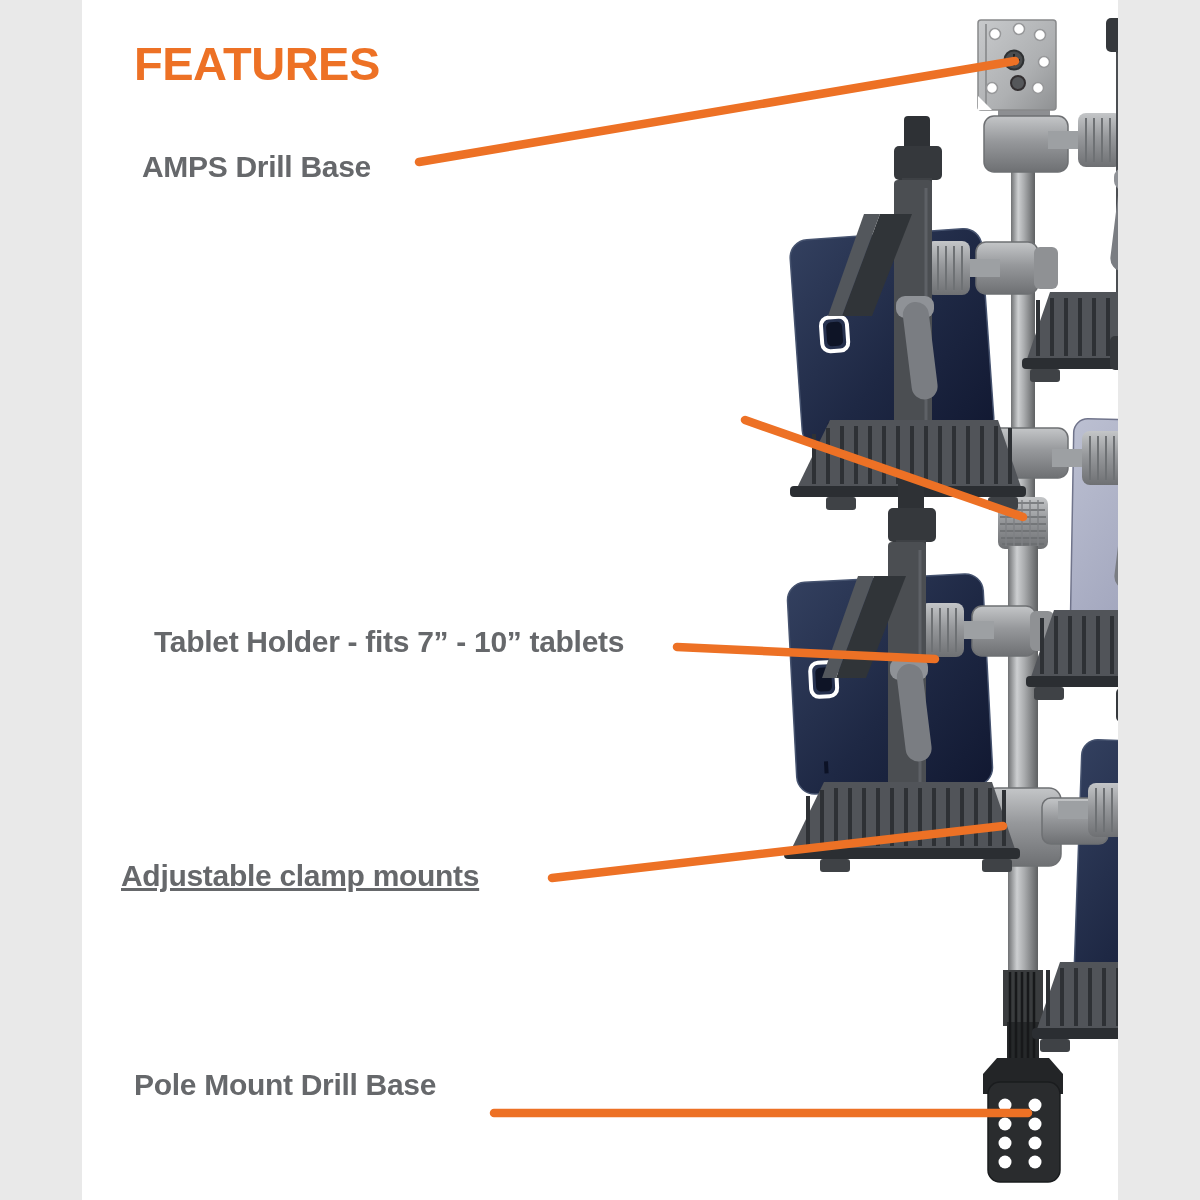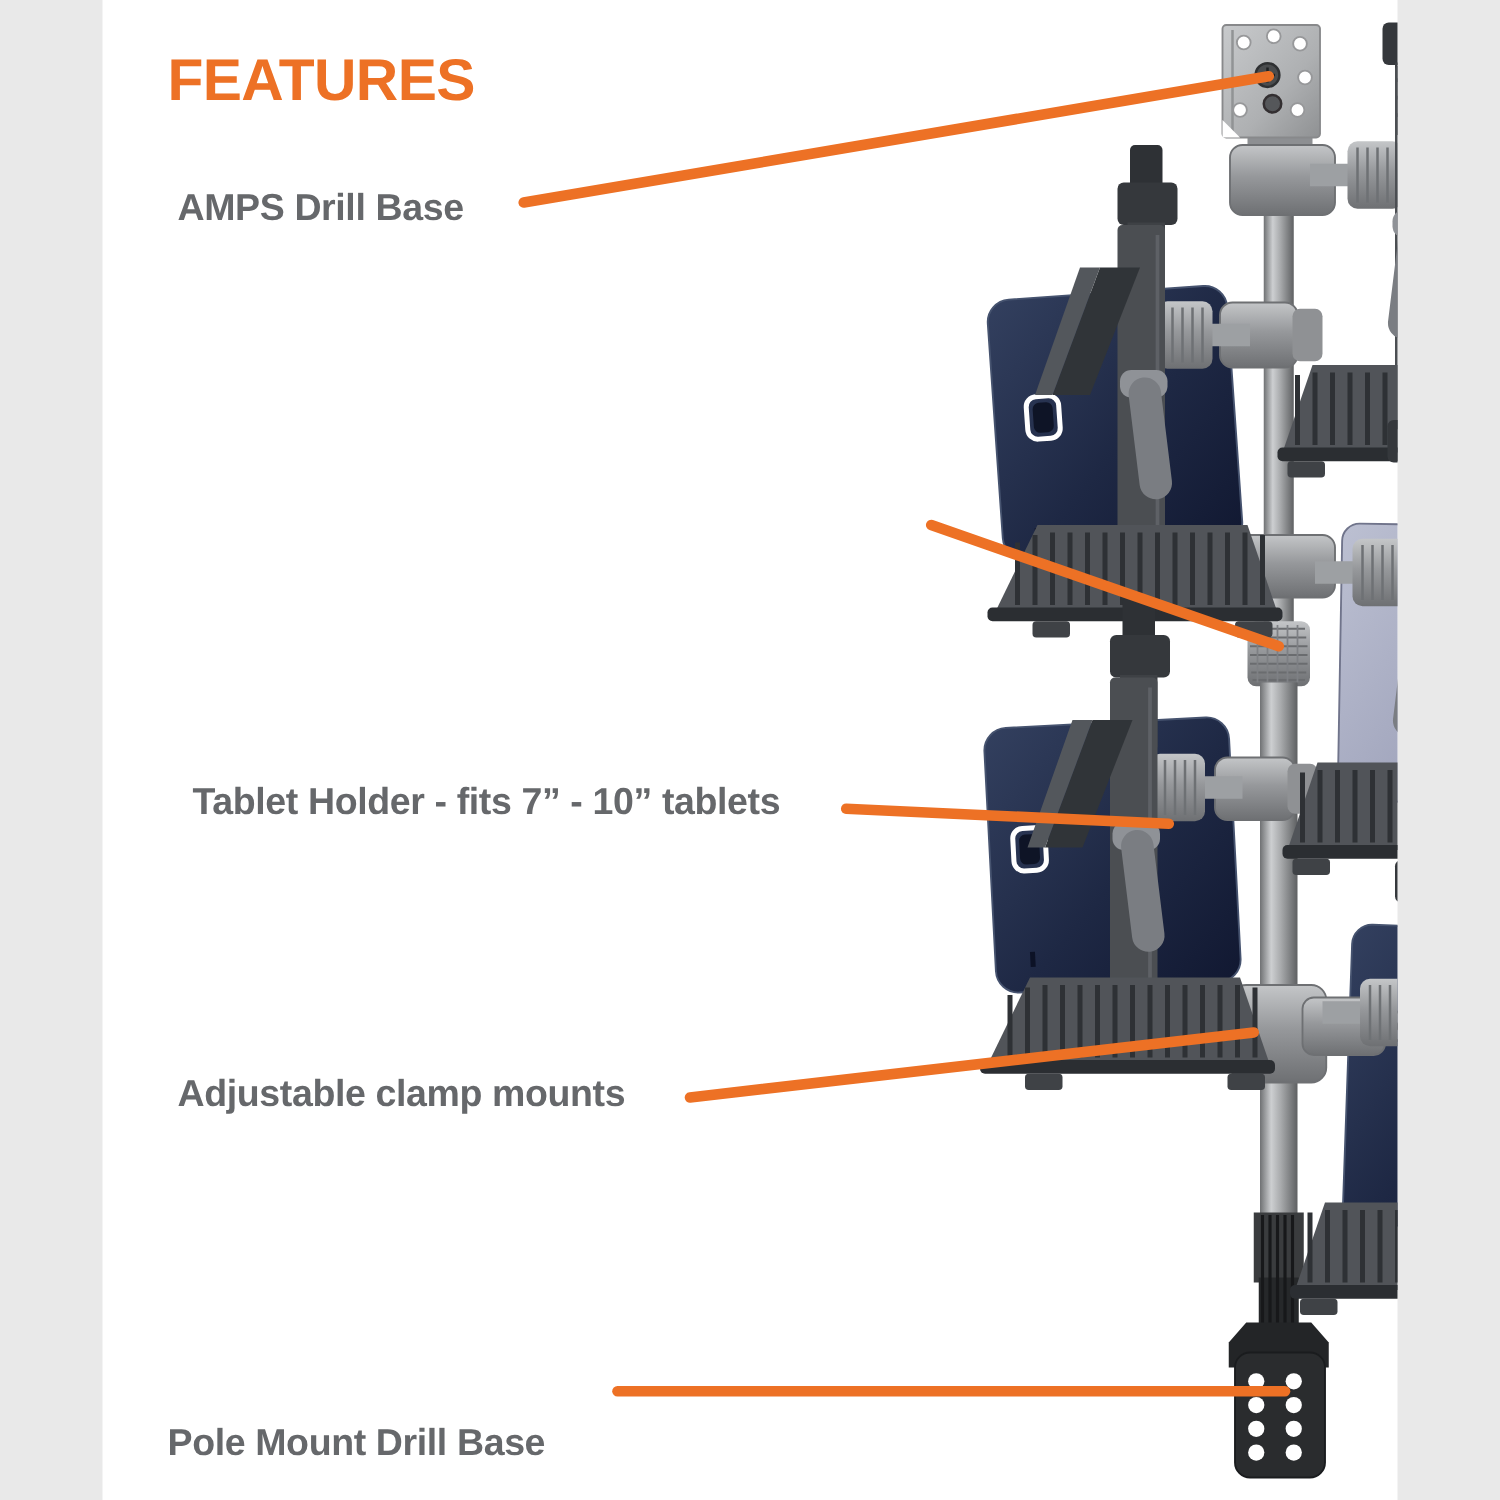--- a/index.html
+++ b/index.html
@@ -245,16 +245,16 @@
       <line x1="412" y1="1113" x2="946" y2="1113"></line>
     </svg>
 
   <div class="page-title">FEATURES</div>
 
   <div class="feature-label" style="left:60px;top:150px;text-align:center;">AMPS Drill Base</div>
 
 
   <div class="feature-label" style="left:52px;top:625px;margin-left:20px;">Tablet Holder - fits 7” - 10” tablets</div>
 
-  <div class="feature-label" style="left:60px;top:859px;">Adjustable clamp mounts</div>
-
-  <div class="feature-label" style="left:52px;top:1138px;">Pole Mount Drill Base</div>
+  <div class="feature-label" style="left:39px;top:859px;text-decoration:underline;">Adjustable clamp mounts</div>
+
+  <div class="feature-label" style="left:52px;top:1068px;">Pole Mount Drill Base</div>
 </div>
 
 </body></html>

